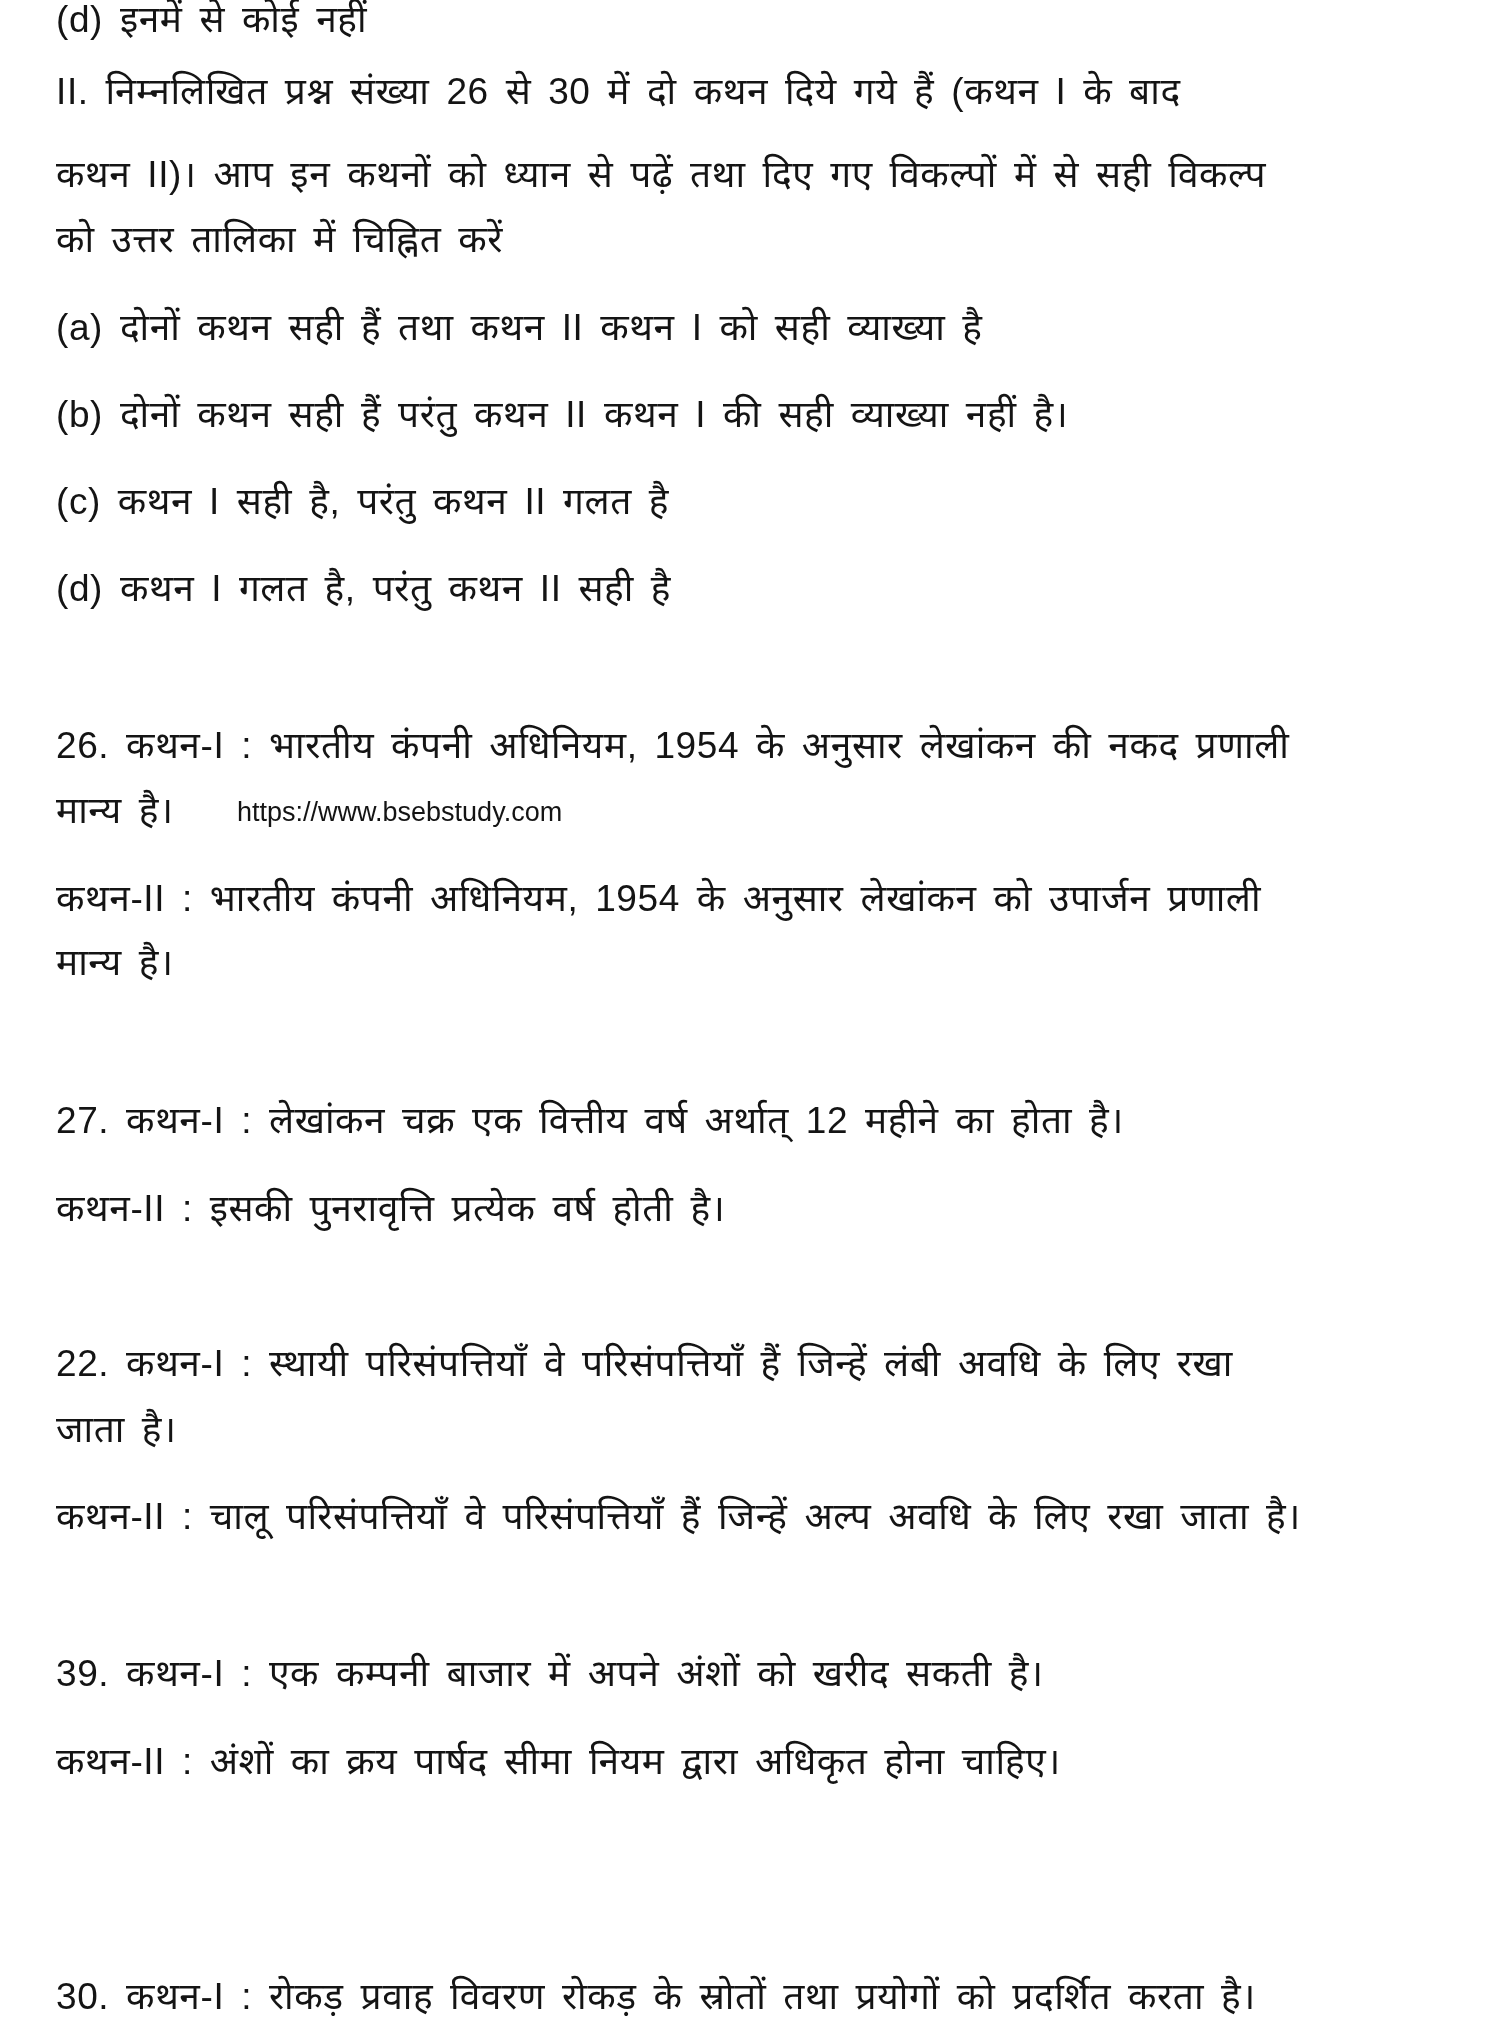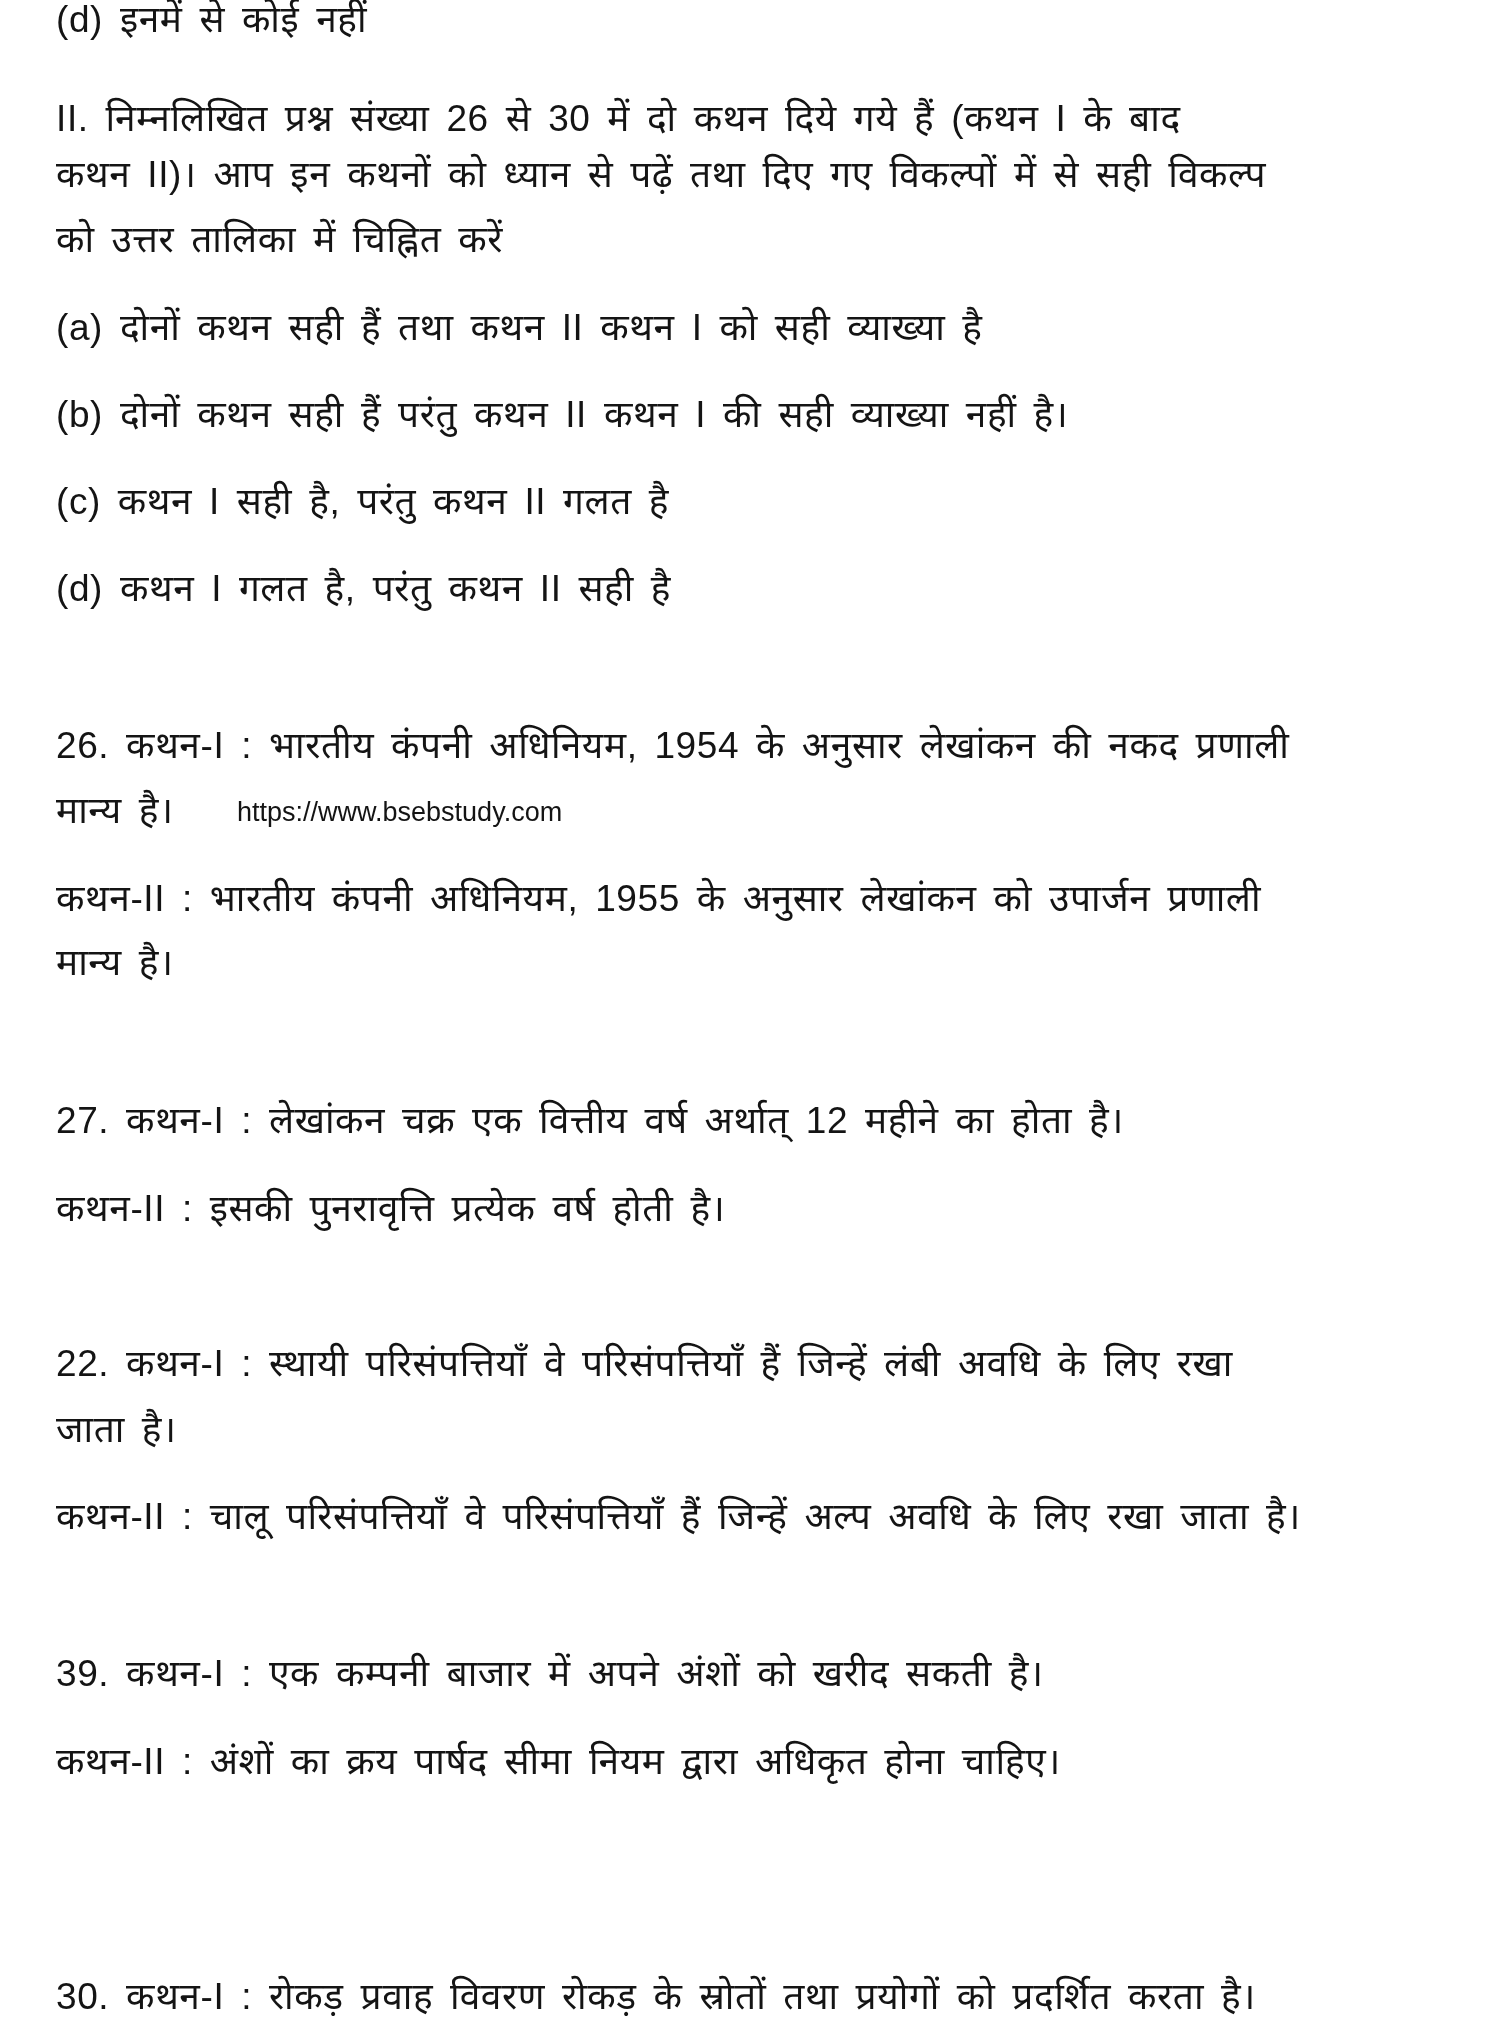--- a/index.html
+++ b/index.html
@@ -44,37 +44,37 @@
   .section, .question, .statement { position: static; }
 </style>
 </head>
 <body>
 
 <div class="page">
 
   <div class="line" style="top:1px">(d) इनमें से कोई नहीं</div>
 
   <div class="section">
-    <div class="line" style="top:100px">II. निम्नलिखित प्रश्न संख्या 26 से 30 में दो कथन दिये गये हैं (कथन I के बाद</div>
+    <div class="line" style="top:73px">II. निम्नलिखित प्रश्न संख्या 26 से 30 में दो कथन दिये गये हैं (कथन I के बाद</div>
     <div class="line" style="top:156px">कथन II)। आप इन कथनों को ध्यान से पढ़ें तथा दिए गए विकल्पों में से सही विकल्प</div>
     <div class="line" style="top:221px">को उत्तर तालिका में चिह्नित करें</div>
   </div>
 
   <div class="section">
     <div class="line" style="top:309px">(a) दोनों कथन सही हैं तथा कथन II कथन I को सही व्याख्या है</div>
     <div class="line" style="top:396px">(b) दोनों कथन सही हैं परंतु कथन II कथन I की सही व्याख्या नहीं है।</div>
     <div class="line" style="top:483px">(c) कथन I सही है, परंतु कथन II गलत है</div>
     <div class="line" style="top:570px">(d) कथन I गलत है, परंतु कथन II सही है</div>
   </div>
 
   <div class="question">
     <div class="line" style="top:727px">26. कथन-I : भारतीय कंपनी अधिनियम, 1954 के अनुसार लेखांकन की नकद प्रणाली</div>
     <div class="line" style="top:792px">मान्य है।</div>
     <span class="url" style="top:793px">https://www.bsebstudy.com</span>
-    <div class="line" style="top:880px">कथन-II : भारतीय कंपनी अधिनियम, 1955 के अनुसार लेखांकन को उपार्जन प्रणाली</div>
+    <div class="line" style="top:880px">कथन-II : भारतीय कंपनी अधिनियम, 1954 के अनुसार लेखांकन को उपार्जन प्रणाली</div>
     <div class="line" style="top:944px">मान्य है।</div>
   </div>
 
   <div class="question">
     <div class="line" style="top:1102px">27. कथन-I : लेखांकन चक्र एक वित्तीय वर्ष अर्थात् 12 महीने का होता है।</div>
     <div class="line" style="top:1190px">कथन-II : इसकी पुनरावृत्ति प्रत्येक वर्ष होती है।</div>
   </div>
 
   <div class="question">
     <div class="line" style="top:1345px">22. कथन-I : स्थायी परिसंपत्तियाँ वे परिसंपत्तियाँ हैं जिन्हें लंबी अवधि के लिए रखा</div>

